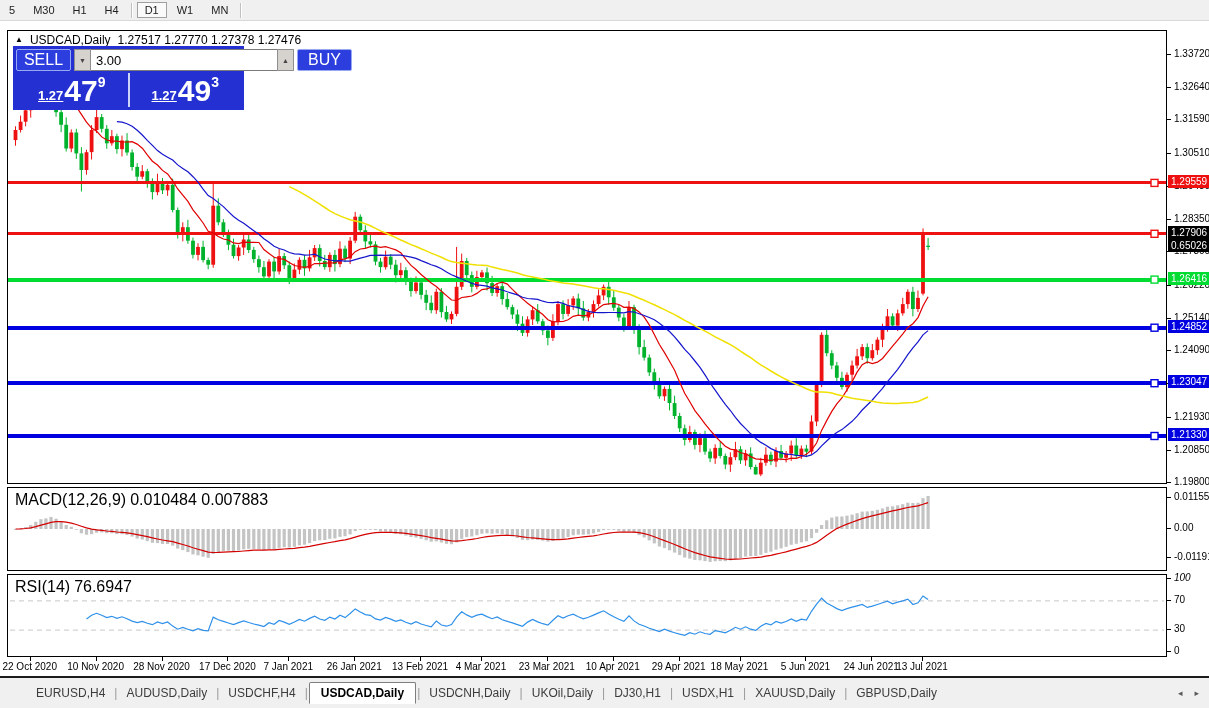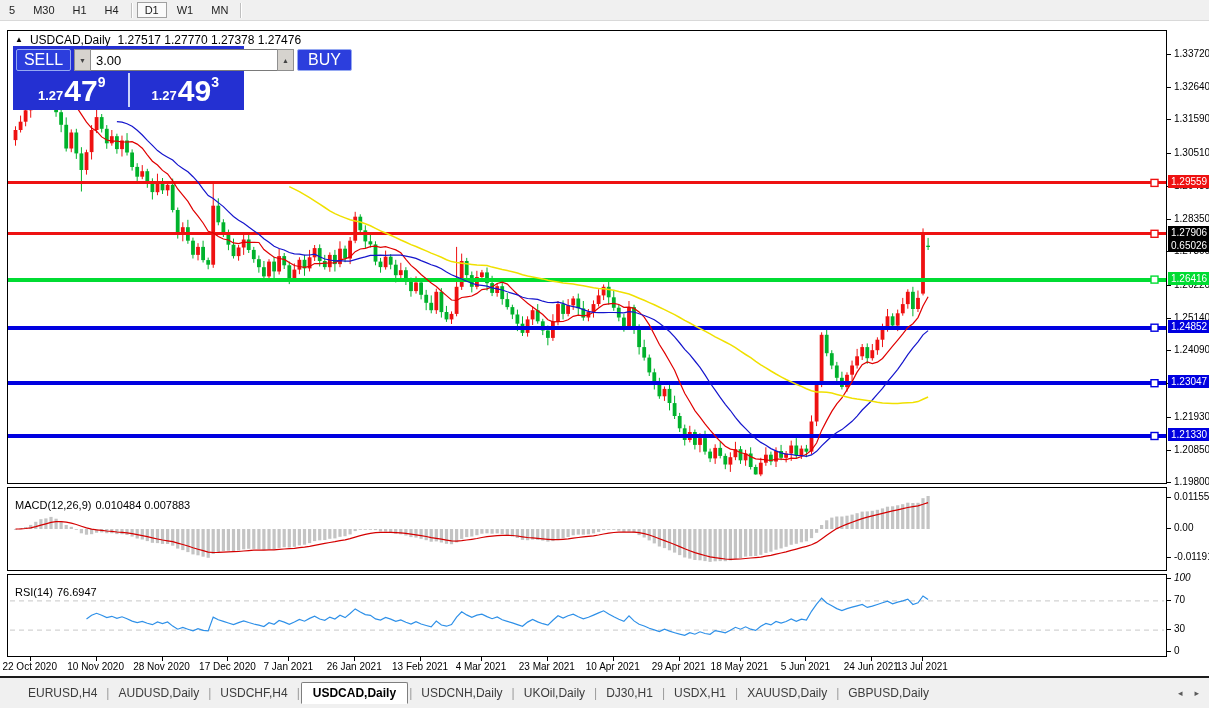--- a/index.html
+++ b/index.html
@@ -10,52 +10,52 @@
            border-bottom:1px solid #d9d9d9;display:flex;align-items:center;font-size:11px;color:#222;box-sizing:border-box;}
   .tf{padding:2px 8px;margin:0 1px;cursor:default;}
   .tf.active{background:#fafafa;border:1px solid #a0a0a0;padding:1px 7px;}
   .tbsep{width:1px;height:15px;background:#c0c0c0;border-right:1px solid #ffffff;margin:0 3px;}
   
   .panel{position:absolute;left:7px;width:1160px;border:1px solid #000;background:#fff;box-sizing:border-box;}
   .price-panel{top:30px;height:454px;}
   .macd-panel{top:487px;height:84px;}
   .rsi-panel{top:574px;height:83px;}
   .panel svg{position:absolute;left:0;top:0;}
-  .panel-label{position:absolute;left:7px;top:11px;font-size:11px;color:#000;white-space:nowrap;}
+  .panel-label{position:absolute;left:7px;top:3px;font-size:16px;color:#000;white-space:nowrap;}
   .panel-label span{margin-right:4px;}
   .chart-title{position:absolute;left:7px;top:2px;font-size:12px;color:#000;display:flex;align-items:center;gap:7px;white-space:nowrap;z-index:5;}
   .tri{font-size:8px;line-height:12px;}
   
   .order-panel{position:absolute;left:5px;top:15px;width:231px;background:#2430d2;padding:3px;box-sizing:border-box;z-index:6;}
   .op-top{display:flex;gap:3px;height:22px;}
   .op-btn{flex:0 0 55px;background:#2c3edd;border:1px solid #96a9f2;color:#fff;font-size:16px;
           font-family:"Liberation Sans",sans-serif;border-radius:2px;padding:0;cursor:default;}
   .spin{flex:1;display:flex;}
   .spin-btn{width:17px;background:#d6d3ce;border:1px solid #8f8f8f;color:#444;font-size:7px;padding:0;cursor:default;}
   .vol{flex:1;min-width:0;border:1px solid #7a7a7a;border-left:none;border-right:none;
        font-size:13px;padding:0 5px;font-family:"Liberation Sans",sans-serif;box-sizing:border-box;}
   .op-prices{display:flex;margin-top:2px;height:34px;}
   .op-price{flex:1;display:flex;justify-content:center;color:#fff;overflow:hidden;}
   .op-price.sell{border-right:2px solid #ccd3fa;}
-  .p-base{font-size:13px;font-weight:700;align-self:flex-end;margin:0 1px 4px 0;}
+  .p-base{font-size:13px;font-weight:700;align-self:flex-end;margin:0 1px 4px 0;text-decoration:underline;}
   .p-big{font-size:30px;font-weight:700;line-height:35px;}
   .p-sup{font-size:14px;font-weight:700;margin-top:1px;}
   
   .price-axis-col{position:absolute;left:1167px;top:30px;width:42px;height:628px;font-size:10px;color:#000;}
   .ptick{position:absolute;left:0;height:12px;line-height:12px;padding-left:7px;white-space:nowrap;}
   .ptick:before{content:"";position:absolute;left:0;top:6px;width:4px;height:1px;background:#000;}
   .tag{position:absolute;left:1px;width:41px;height:13px;color:#fff;font-size:10px;line-height:13px;
        padding-left:3px;box-sizing:border-box;white-space:nowrap;}
   
   .date-axis{position:absolute;left:7px;top:658px;width:1160px;height:16px;font-size:10px;color:#000;text-align:center;}
   .dlbl{position:absolute;top:3px;transform:translateX(-50%);white-space:nowrap;}
   .dtick{position:absolute;top:-1px;width:1px;height:4px;background:#000;}
   
   .tabbar{position:absolute;left:0;top:676px;width:1209px;height:32px;background:#f0f0f0;border-top:2px solid #1c1c1c;
-          display:flex;align-items:center;font-size:12px;color:#3c3c3c;padding-left:20px;box-sizing:border-box;}
+          display:flex;align-items:center;font-size:12px;color:#3c3c3c;padding-left:28px;box-sizing:border-box;}
   .tab{padding:3px 8px;white-space:nowrap;cursor:default;}
   .tab.active{background:#fff;border:1px solid #7e7e7e;border-bottom-color:#fff;font-weight:700;
               border-radius:2px 2px 0 0;padding:3px 11px;color:#000;}
   .tsep{color:#999;margin:0 1px;}
   .tab-arrows{margin-left:auto;margin-right:10px;color:#5a5a5a;font-size:9px;display:flex;gap:12px;}
 </style>
 </head>
 <body>
 
 <div id="app">

